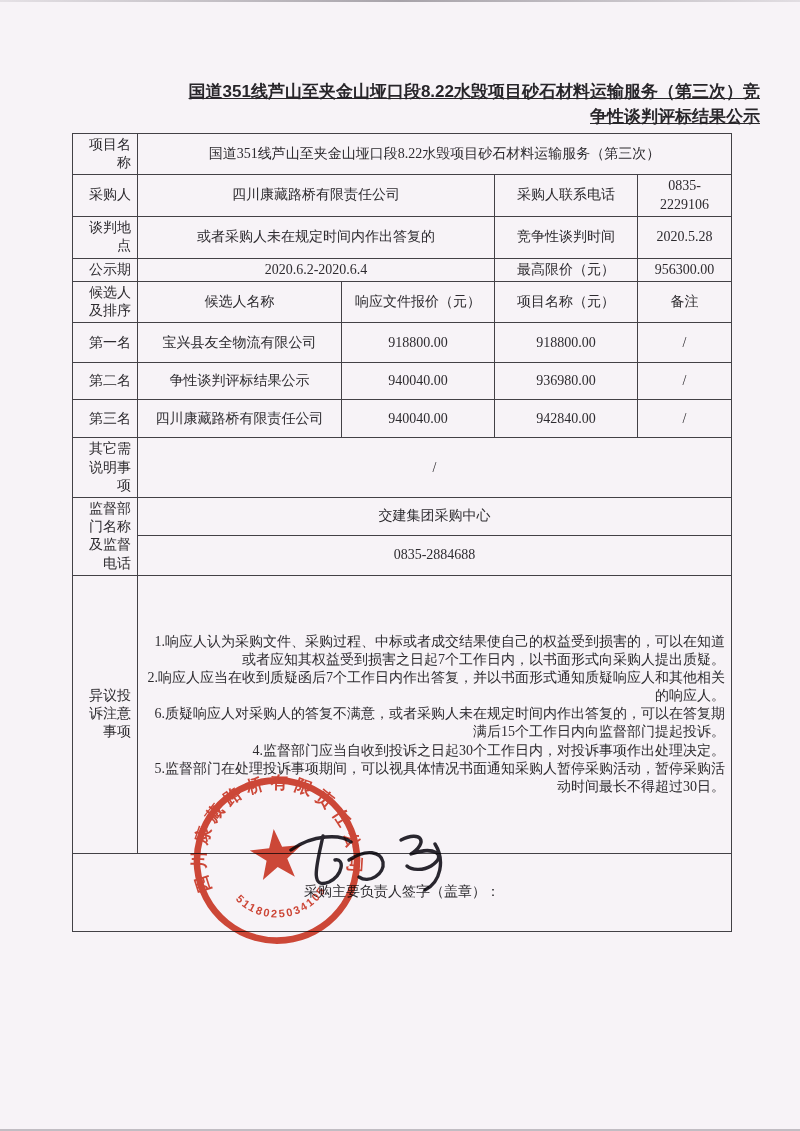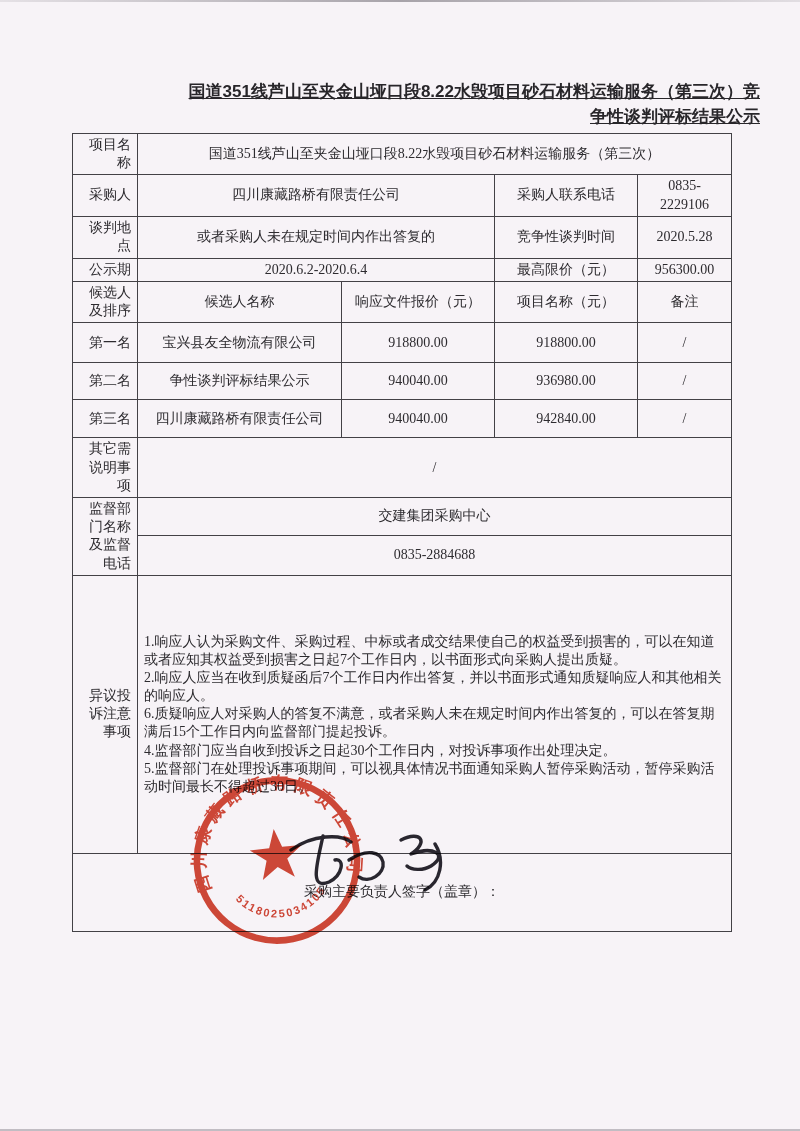--- a/index.html
+++ b/index.html
@@ -28,21 +28,21 @@
     border:1px solid #434146; font-size:14px; line-height:1.3;
     padding:2px 6px; vertical-align:middle; color:#2d2b2f;
     overflow:hidden;
   }
   .lab{ text-align:right; padding-left:5px; padding-right:4px; }
   .ctr{ text-align:center; }
   .lft{ text-align:center; }
   tr.h39{height:39px} tr.h40{height:40px} tr.h42{height:42px} tr.h23{height:23px}
   tr.h35{height:35px} tr.h37{height:37px} tr.h38{height:38px} tr.h278{height:278px}
   tr.h78{height:78px}
-  .notice-body{ font-size:14.5px; line-height:19.5px; text-align:left; padding:0 9px;margin-left:28px; }
+  .notice-body{ font-size:14.5px; line-height:19.5px; text-align:right; padding:0 9px;margin-left:28px; }
   .notice-body div{ margin:0; }
   .sig-cell{ font-size:15px; padding-left:8px; }
 
   .seal{
     position:absolute; left:189px; top:771px; width:176px; height:179px;
     mix-blend-mode:multiply; opacity:.92; transform:rotate(-6deg);
   }
   .signature{
     position:absolute; left:283px; top:818px; width:185px; height:98px;
     mix-blend-mode:multiply;

